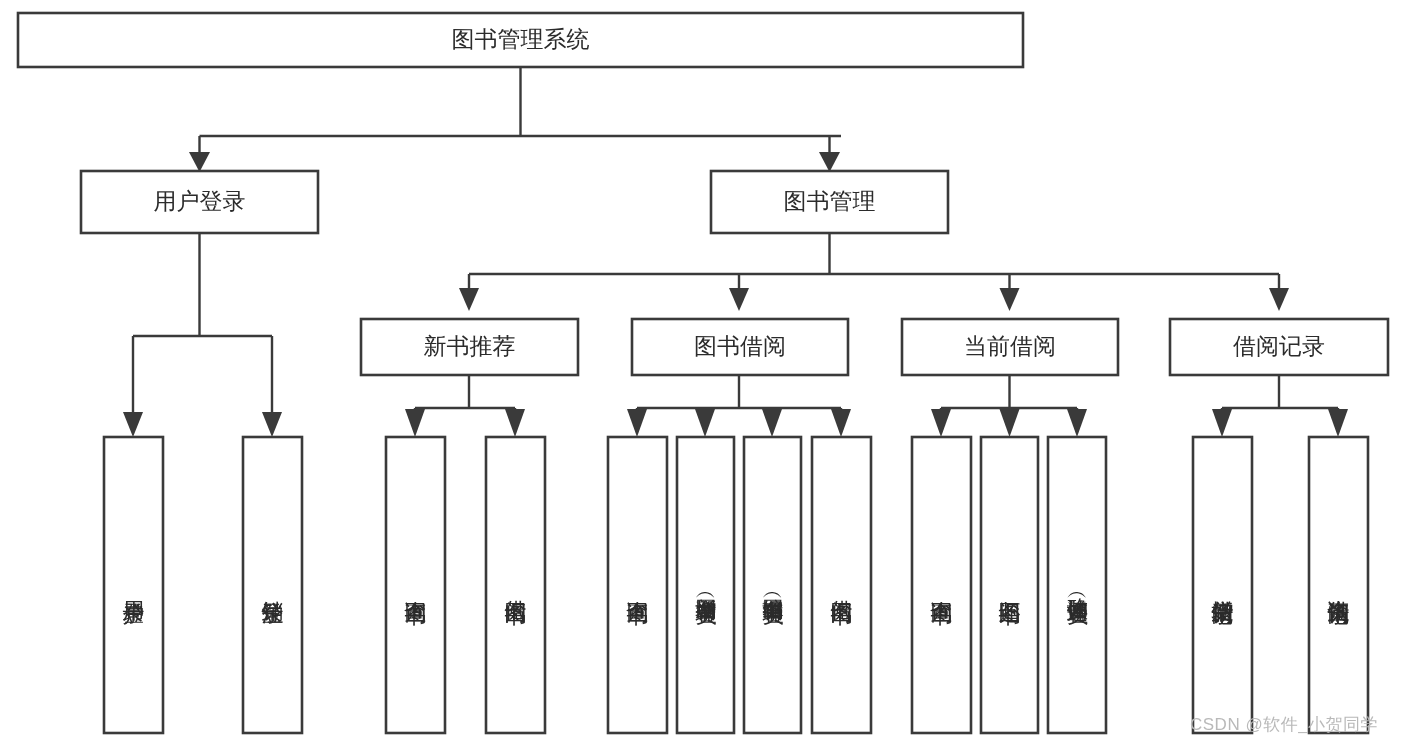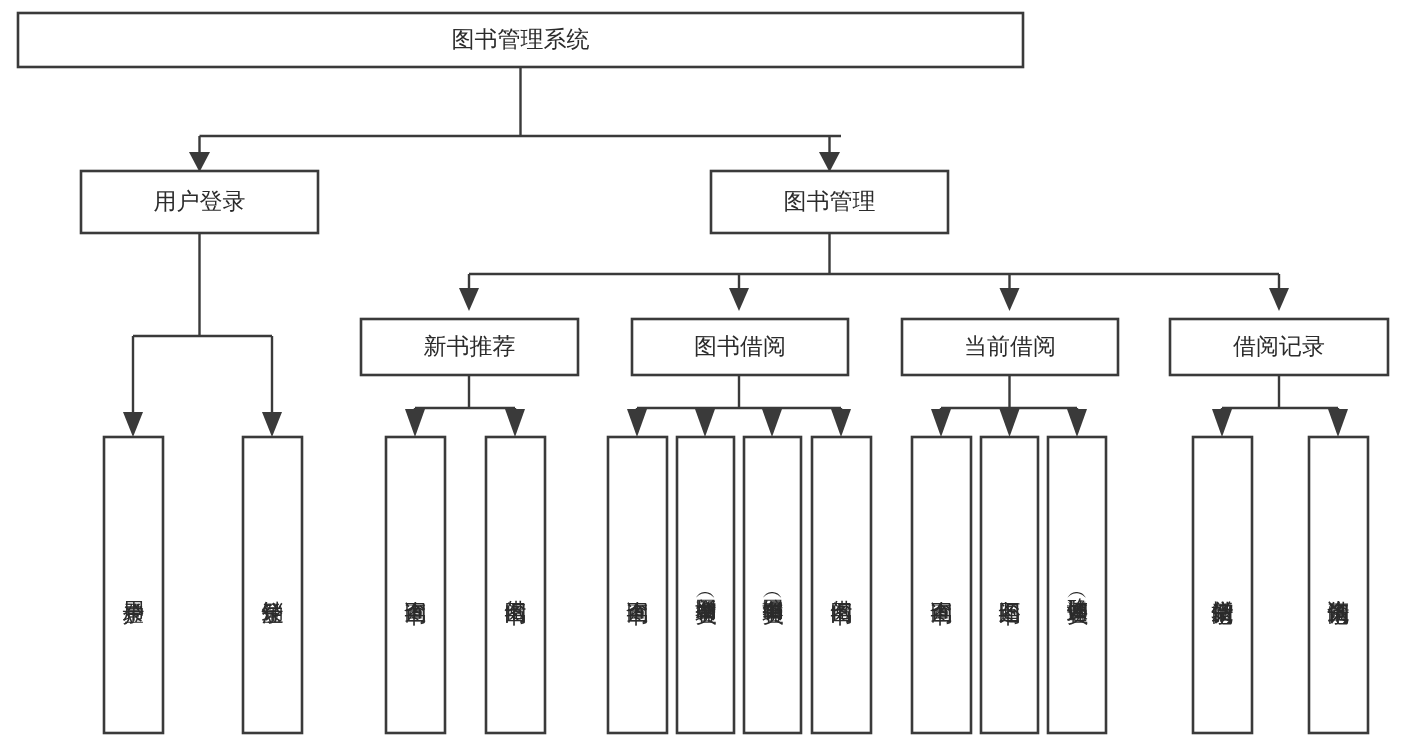--- a/index.html
+++ b/index.html
@@ -194,14 +194,15 @@
   <div class="leaf-label" style="left:744px;  top:437px; width:57px; height:296px; font-size:21px;">编辑图书（管理员）</div>
   <div class="leaf-label" style="left:812px;  top:437px; width:59px; height:296px;">借阅图书</div>
 
   <div class="leaf-label" style="left:912px;  top:437px; width:59px; height:296px;">查询图书</div>
   <div class="leaf-label" style="left:981px;  top:437px; width:57px; height:296px;">归还图书</div>
   <div class="leaf-label" style="left:1048px; top:437px; width:58px; height:296px; font-size:21px;">确认归还（管理员）</div>
 
   <div class="leaf-label" style="left:1193px; top:437px; width:59px; height:296px;">新增借阅记录</div>
   <div class="leaf-label" style="left:1309px; top:437px; width:59px; height:296px;">查询借阅记录</div>
 
+  <div class="watermark" style="left:1190px; top:713px;">CSDN @软件_小贺同学</div>
 
 </div>
 
 </body></html>

